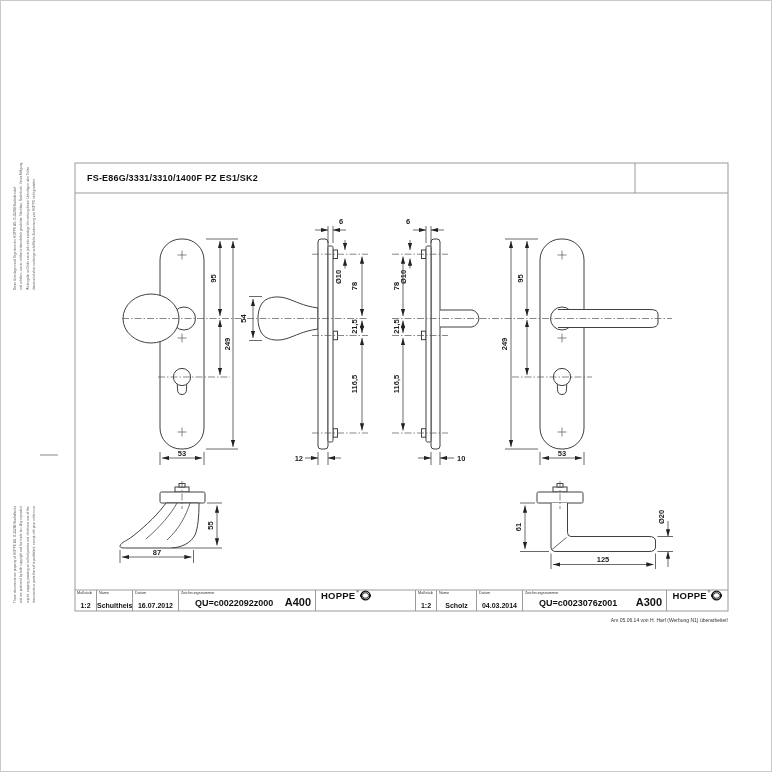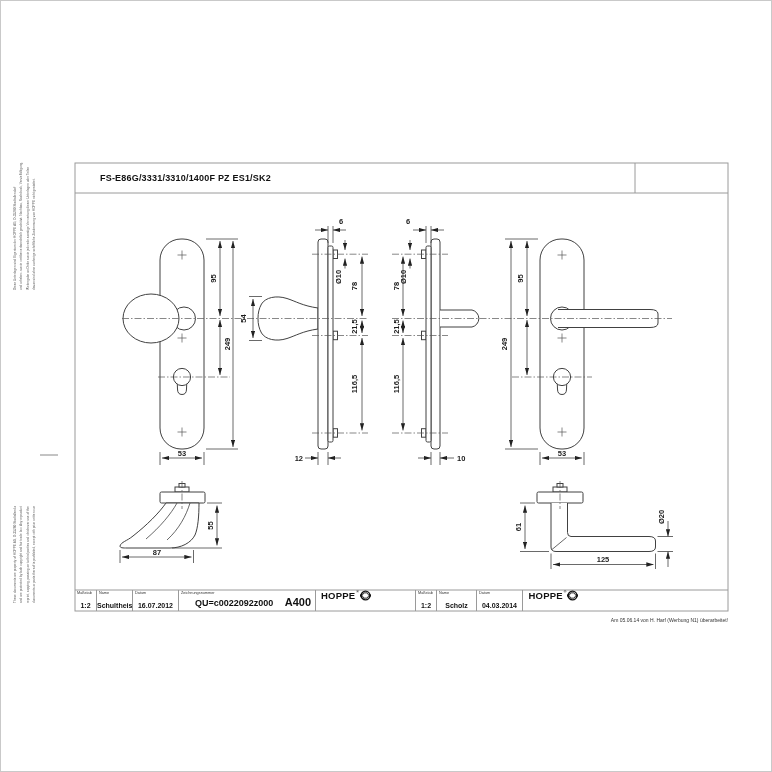--- a/index.html
+++ b/index.html
@@ -1,21 +1,21 @@
 <!DOCTYPE html>
 <html><head>
 <meta charset="utf-8">
 <style>
   html,body{margin:0;padding:0;background:#fff;}
   .page{position:relative;width:772px;height:772px;background:#fff;overflow:hidden;
         font-family:"Liberation Sans", sans-serif;box-shadow:inset 0 0 0 1px #c9c9c9;}
   svg text{font-family:"Liberation Sans", sans-serif;}
   .dimtxt{font-size:7.5px;font-weight:bold;fill:#1c1c1c;}
   .titlebar{position:absolute;left:76px;top:164px;width:558px;height:28px;display:flex;
-            align-items:center;padding-left:24px;font-size:9px;font-weight:bold;color:#111;
+            align-items:center;padding-left:11px;font-size:9px;font-weight:bold;color:#111;
             letter-spacing:.2px;}
   .side-note{position:absolute;transform:rotate(-90deg);transform-origin:0 100%;
              color:#555;overflow:hidden;}
   .side-note div{font-size:3.2px;line-height:6.3px;white-space:nowrap;}
   .note-de{left:38px;top:264px;width:130px;height:26px;}
   .note-en{left:38px;top:577px;width:97px;height:26px;}
   .tblock{position:absolute;top:590px;height:21px;display:flex;}
   .cell{position:relative;height:21px;border-left:1px solid #9a9a9a;box-sizing:border-box;}
   .cell.first{border-left:none;}
   .hdr{position:absolute;top:1px;left:2px;font-size:3.8px;color:#333;white-space:nowrap;}
@@ -293,20 +293,25 @@
     <span class="val">1:2</span>
   </div>
   <div class="cell" style="width:40px;">
     <span class="hdr">Name</span>
     <span class="val">Scholz</span>
   </div>
   <div class="cell" style="width:46px;">
     <span class="hdr">Datum</span>
     <span class="val">04.03.2014</span>
   </div>
+  <div class="cell" style="width:144px;">
+    <span class="hdr">Zeichnungsnummer</span>
+    <span class="zno">QU=c0023076z001</span>
+    <span class="sheet">A300</span>
+  </div>
   <div class="cell logocell" style="width:62px;">
     <span class="brand">HOPPE</span>
         <span class="reg">®</span>
     <svg width="11" height="11" viewBox="0 0 20 20">
       <rect x="0" y="8" width="2.4" height="4" fill="#111"></rect>
       <rect x="17.6" y="8" width="2.4" height="4" fill="#111"></rect>
       <circle cx="10" cy="10" r="8" fill="none" stroke="#111" stroke-width="2.6"></circle>
       <path d="M3.8,10 L6.8,5.2 H13.2 L16.2,10 L13.2,14.8 H6.8 Z" fill="none" stroke="#111" stroke-width="1.6"></path>
     </svg>
   </div>

